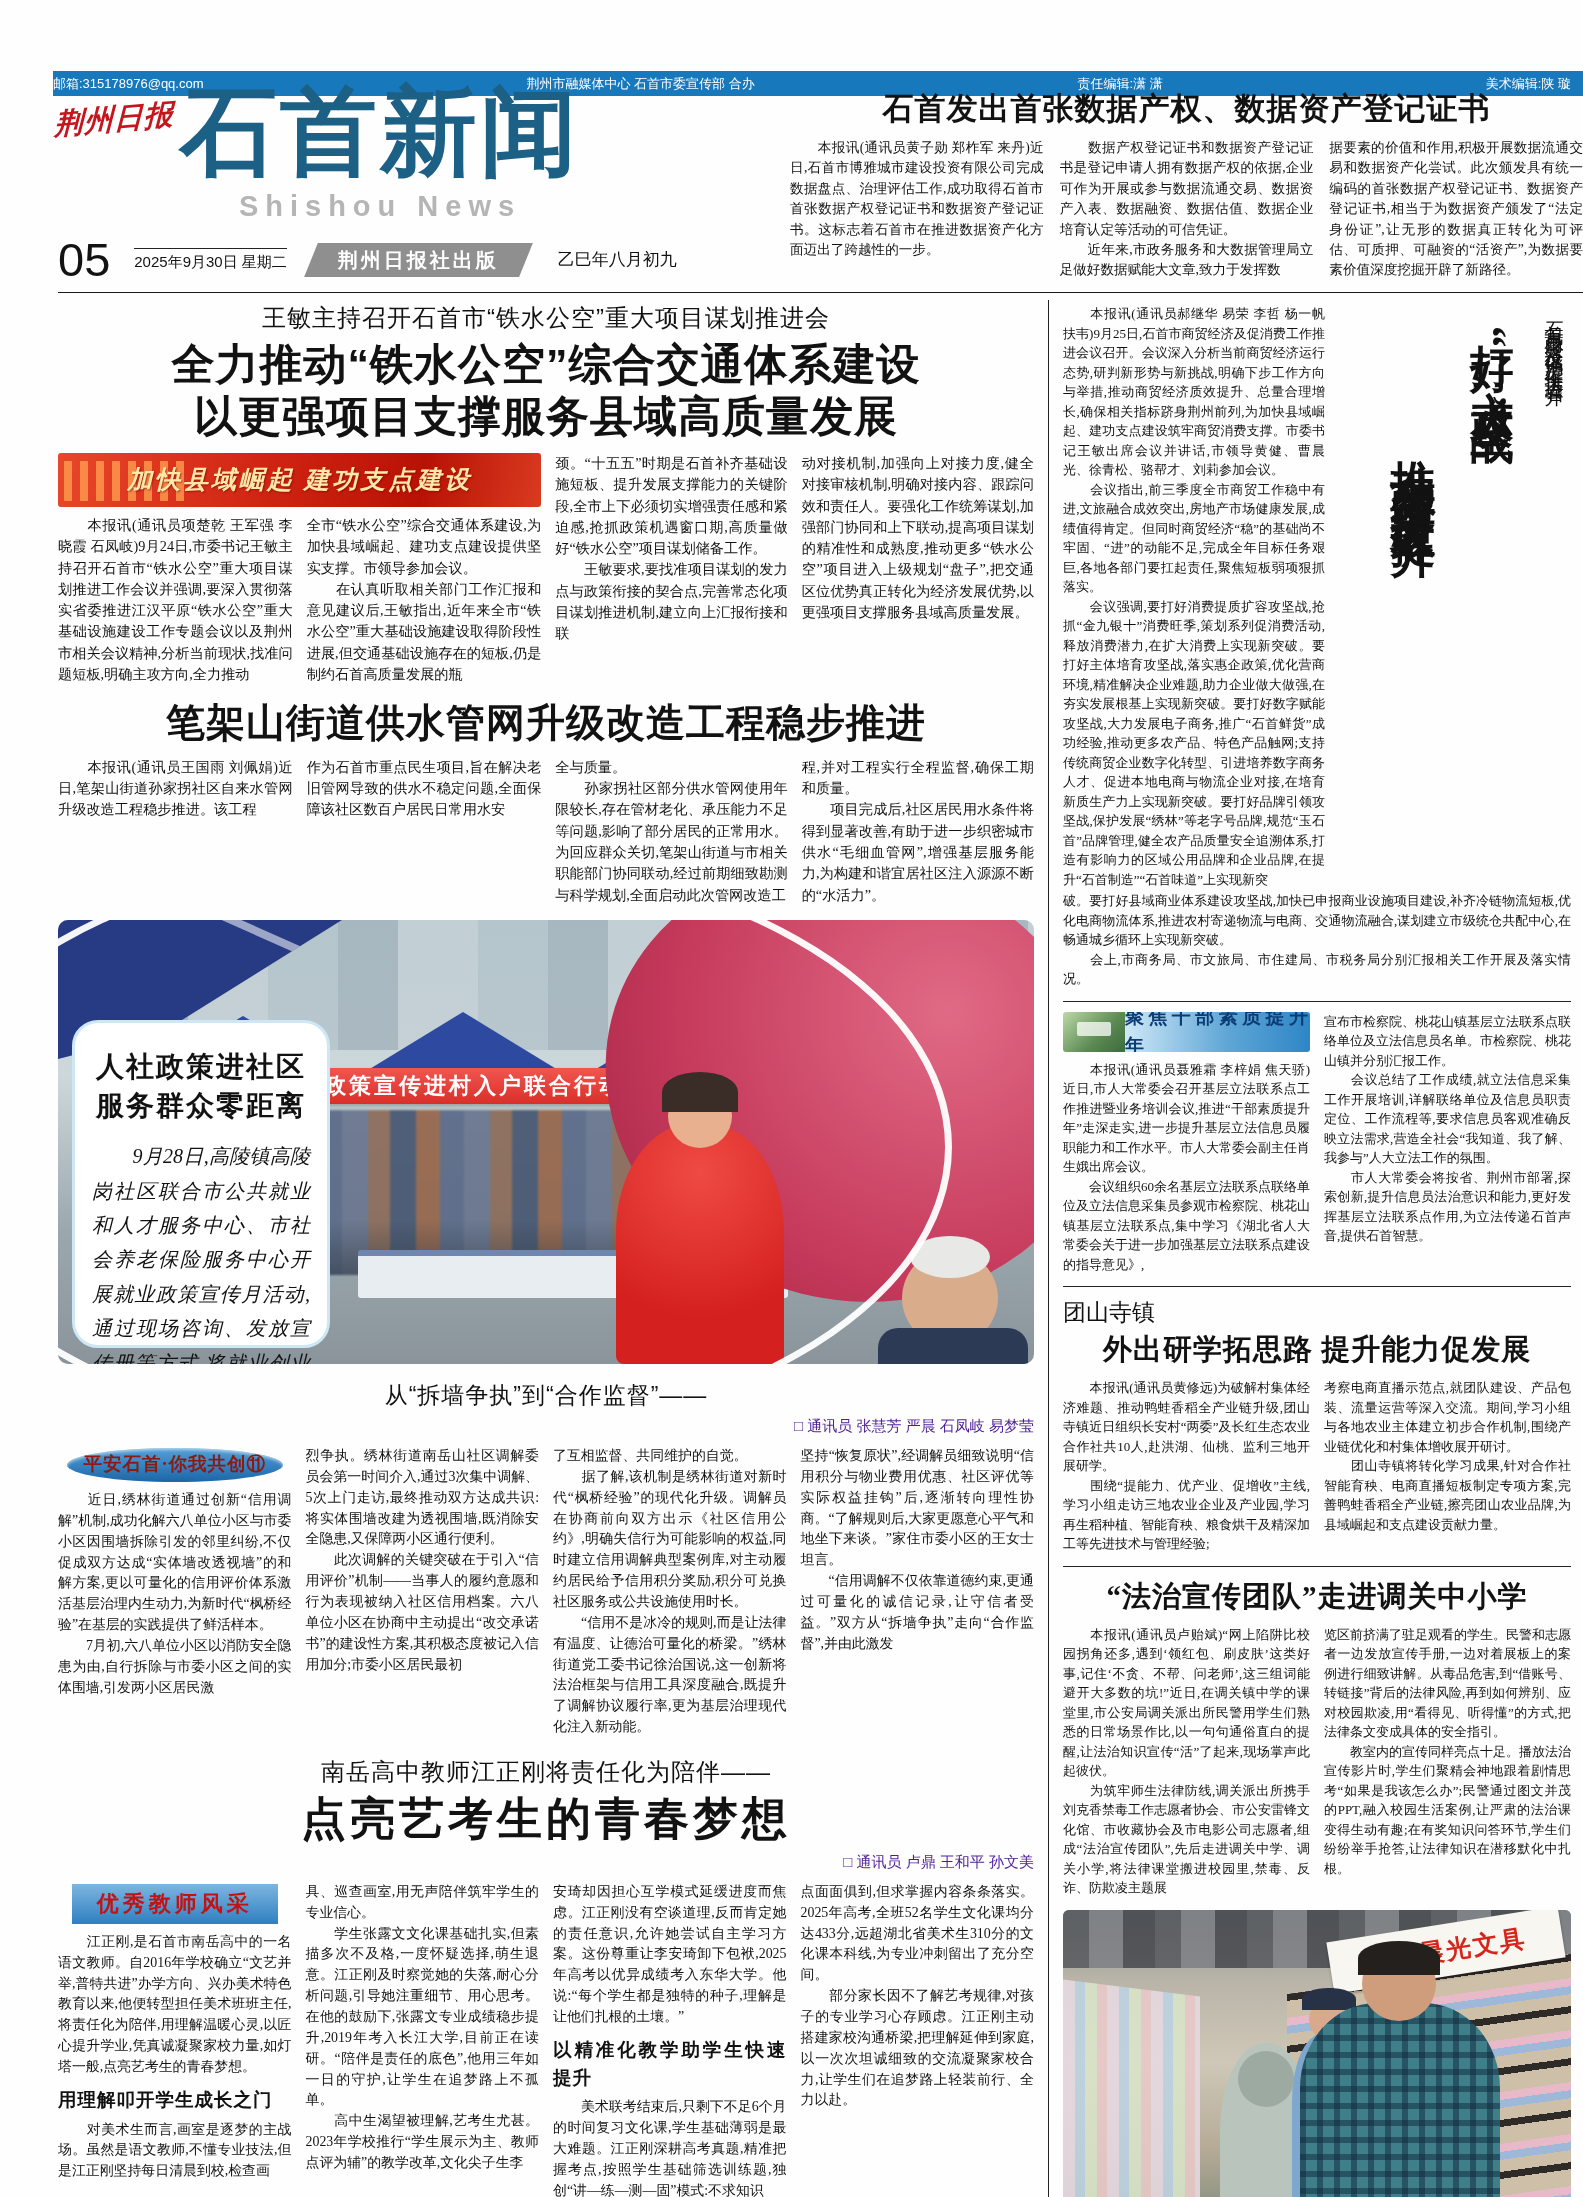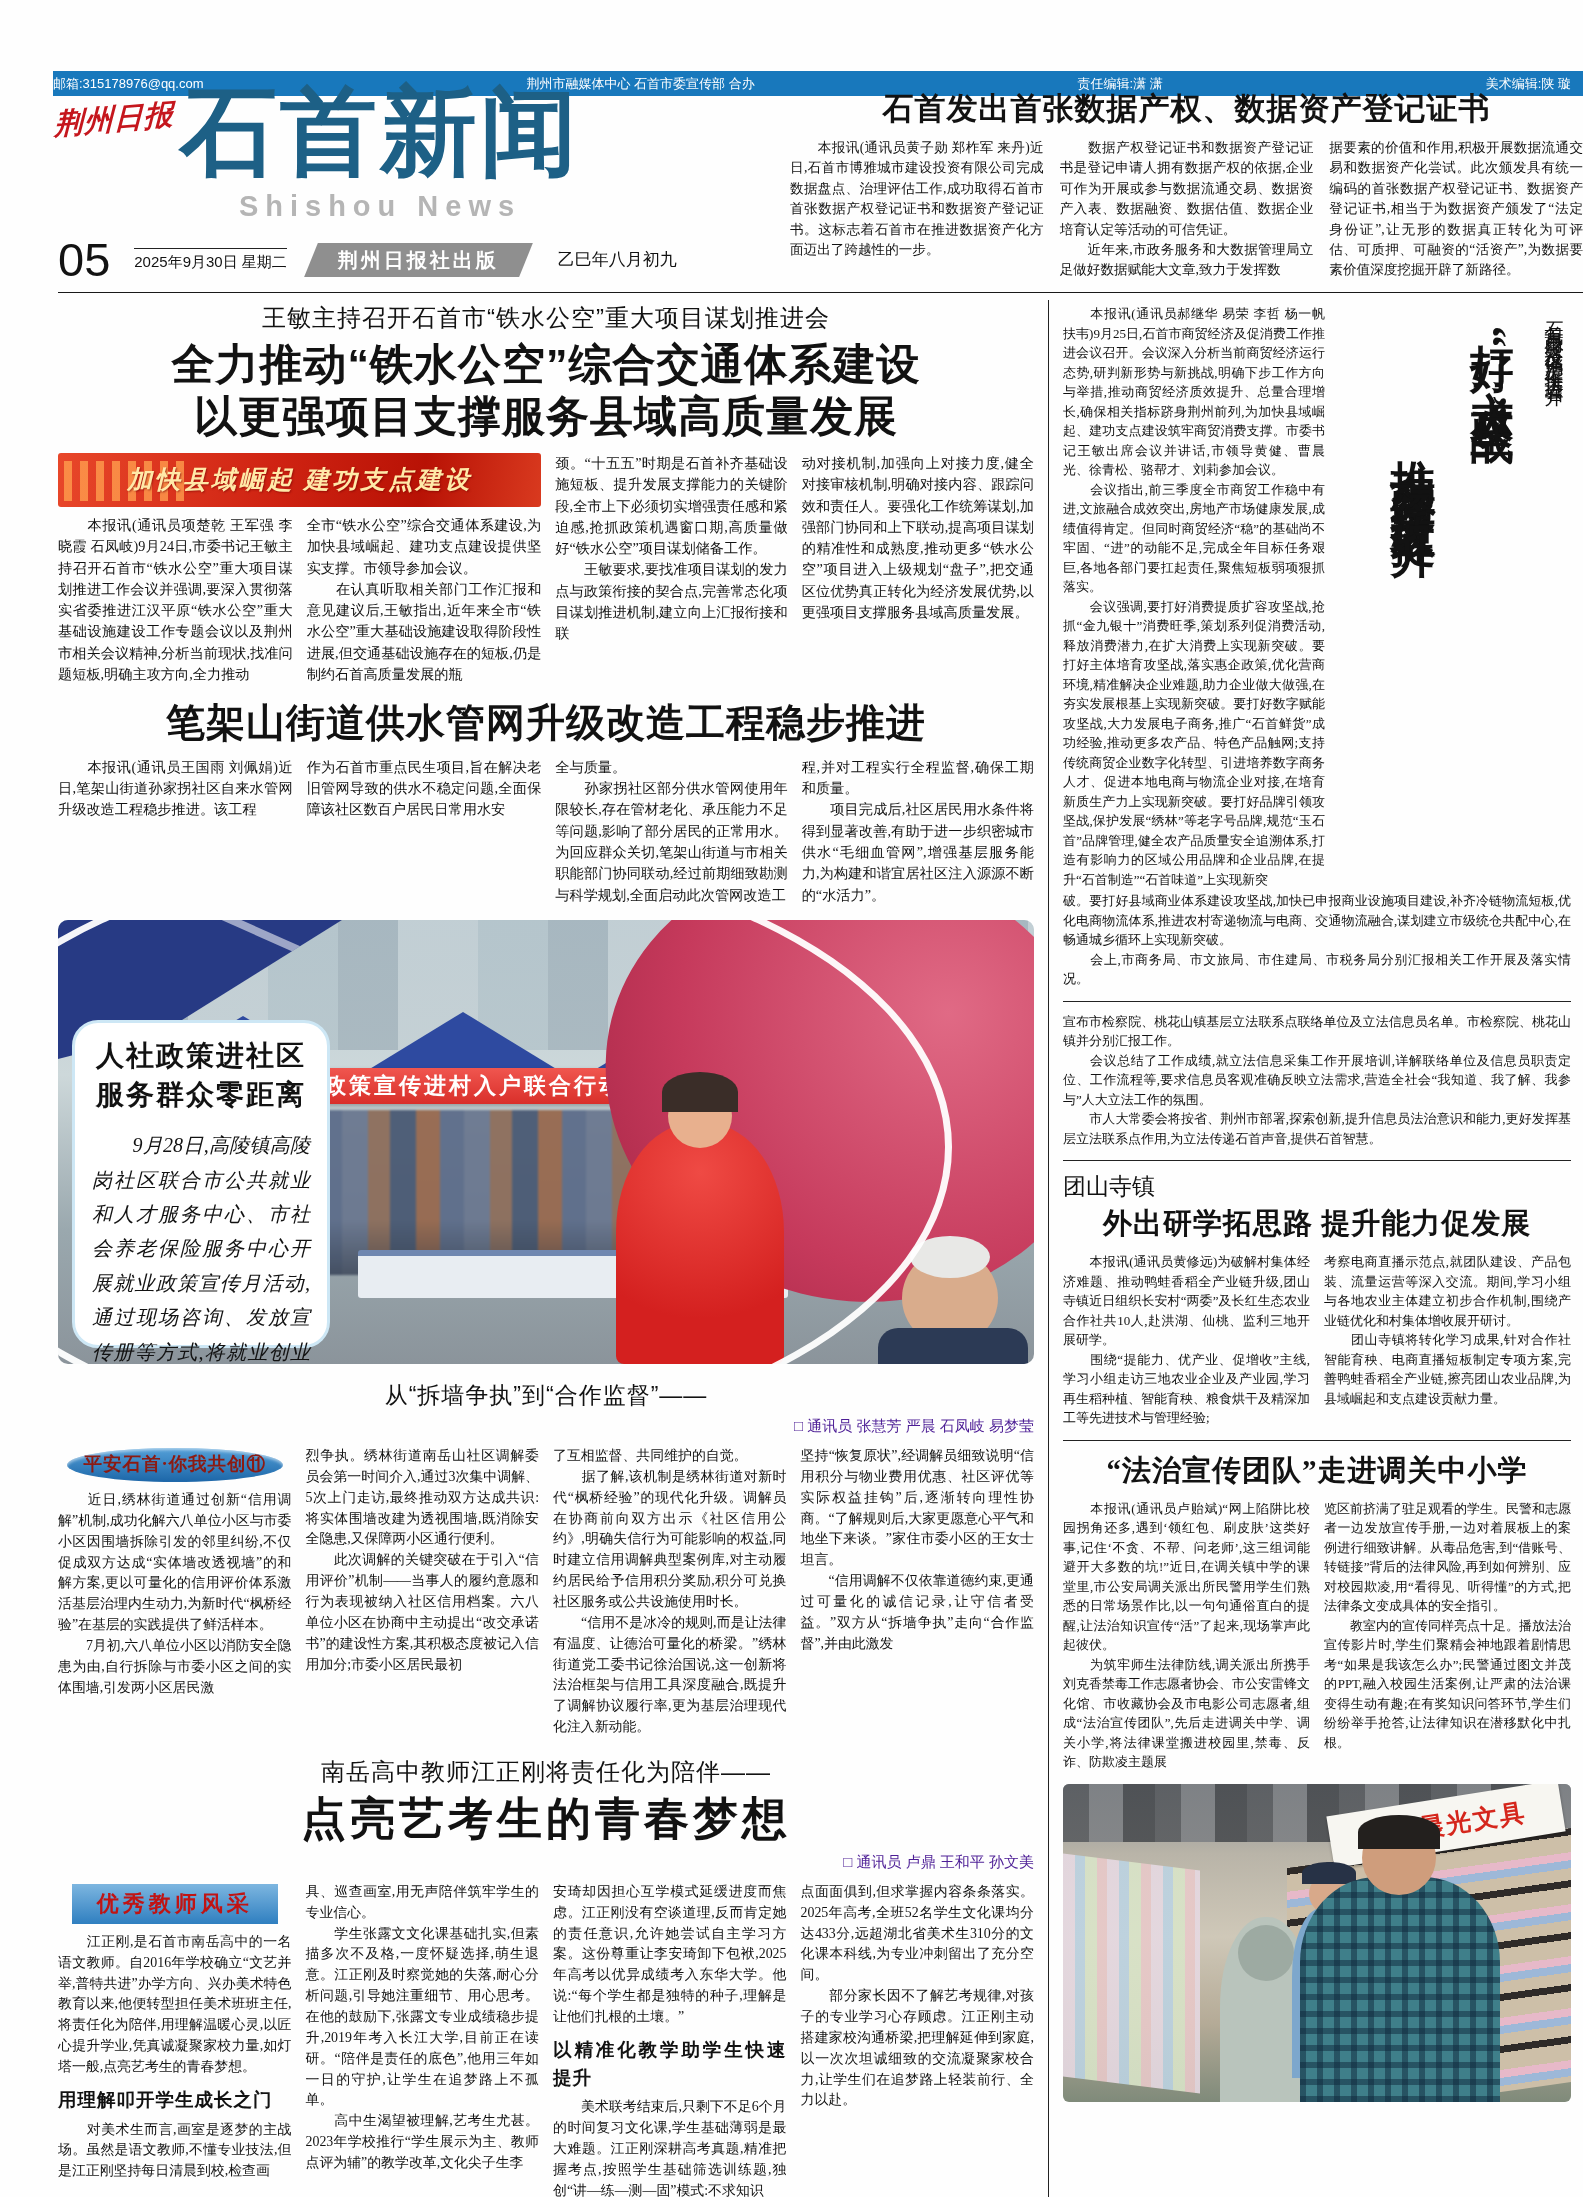--- a/index.html
+++ b/index.html
@@ -84,21 +84,21 @@
     background:radial-gradient(circle at 65% 30%,#e06a85,#c63a5c 60%,#a72646 95%);transform:rotate(14deg);}
   .p1-woman{position:absolute;right:250px;bottom:0;width:168px;height:240px;border-radius:45% 45% 8px 8px;
     background:radial-gradient(circle at 50% 20%,#ef4a44,#d4201f 70%);}
   .p1-woman:before{content:"";position:absolute;left:52px;top:-40px;width:64px;height:64px;border-radius:50%;background:#e8b08e;}
   .p1-woman:after{content:"";position:absolute;left:46px;top:-52px;width:76px;height:40px;border-radius:50% 50% 0 0;background:#3a2d28;}
   .p1-elder{position:absolute;right:36px;bottom:18px;width:96px;height:96px;border-radius:50%;background:#d9ac8c;}
   .p1-elder:before{content:"";position:absolute;left:8px;top:-14px;width:80px;height:42px;border-radius:50%;background:#e8e8e6;}
   .p1-elder:after{content:"";position:absolute;left:-24px;top:78px;width:150px;height:60px;border-radius:20px;background:#2c3a55;}
   .p1-arc{position:absolute;left:-150px;top:-70px;width:1030px;height:580px;border:7px solid rgba(255,255,255,.95);border-radius:50%;}
   .cap-card{position:absolute;left:14px;top:100px;bottom:16px;width:258px;background:#fff;border:3px solid #cde7f5;
-    border-radius:26px;padding:13px 17px;box-sizing:border-box;}
+    border-radius:26px;padding:24px 17px;box-sizing:border-box;}
   .cap-title{font-size:28px;font-weight:900;letter-spacing:2px;line-height:1.4;text-align:center;}
   .cap-text{margin-top:14px;font-size:20px;font-style:italic;line-height:1.72;text-align:justify;}
   .cap-credit{margin-top:8px;font-size:14px;font-family:"Liberation Sans",sans-serif;text-align:center;}
   
   .mediation{margin-top:16px;}
   .mediation .kicker{font-size:23px;}
   .mediation .big-head{font-size:41px;}
   .oval-badge{width:216px;height:34px;margin:2px auto 8px;border-radius:50%;
     background:linear-gradient(#54a0d8,#1c66a8);display:flex;align-items:center;justify-content:center;
     color:#8c1a12;font-weight:900;font-size:18.5px;letter-spacing:1px;box-shadow:inset 0 2px 3px rgba(255,255,255,.5);}
@@ -313,20 +313,28 @@
           </div>
         </div>
         <div class="c-cont pre">破。要打好县域商业体系建设攻坚战,加快已申报商业设施项目建设,补齐冷链物流短板,优化电商物流体系,推进农村寄递物流与电商、交通物流融合,谋划建立市级统仓共配中心,在畅通城乡循环上实现新突破。
 　　会上,市商务局、市文旅局、市住建局、市税务局分别汇报相关工作开展及落实情况。</div>
       </article>
 
       <div class="sec-rule"></div>
 
       <article class="legislation">
         <div class="r-cols">
+          <div class="col">
+            <div class="badge-row">
+              <div class="badge-thumb"></div>
+              <div class="badge-label">聚焦干部素质提升年</div>
+            </div>
+            <div class="pre" style="text-align:justify;">　　本报讯(通讯员聂雅霜 李梓娟 焦天骄)近日,市人大常委会召开基层立法联系点工作推进暨业务培训会议,推进“干部素质提升年”走深走实,进一步提升基层立法信息员履职能力和工作水平。市人大常委会副主任肖生娥出席会议。
+　　会议组织60余名基层立法联系点联络单位及立法信息采集员参观市检察院、桃花山镇基层立法联系点,集中学习《湖北省人大常委会关于进一步加强基层立法联系点建设的指导意见》,</div>
+          </div>
           <div class="col pre">宣布市检察院、桃花山镇基层立法联系点联络单位及立法信息员名单。市检察院、桃花山镇并分别汇报工作。
 　　会议总结了工作成绩,就立法信息采集工作开展培训,详解联络单位及信息员职责定位、工作流程等,要求信息员客观准确反映立法需求,营造全社会“我知道、我了解、我参与”人大立法工作的氛围。
 　　市人大常委会将按省、荆州市部署,探索创新,提升信息员法治意识和能力,更好发挥基层立法联系点作用,为立法传递石首声音,提供石首智慧。</div>
         </div>
       </article>
 
       <div class="sec-rule"></div>
 
       <article class="tuanshan">
         <div class="ts-kicker">团山寺镇</div>

